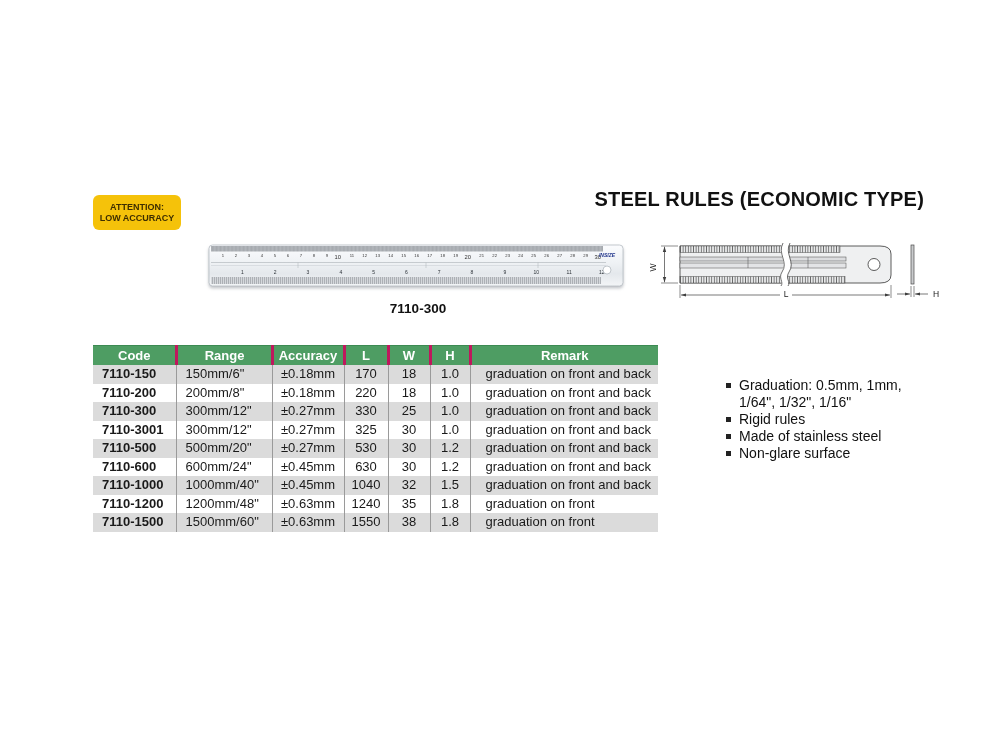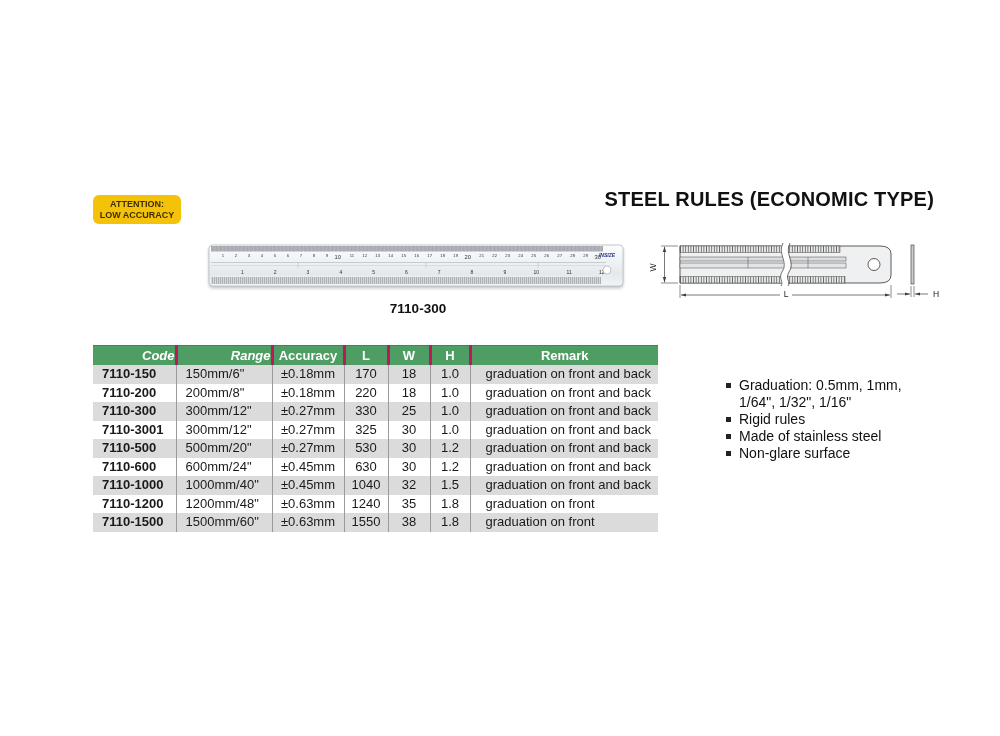--- a/index.html
+++ b/index.html
@@ -1,26 +1,26 @@
 <!DOCTYPE html>
 <html style="--header-green: #4E9D63; --row-alt: #DBDBDB; --badge-yellow: #F5C20A;"><head>
 <meta charset="utf-8">
 <style>
   html,body{margin:0;padding:0;background:#ffffff;}
   body{font-family:"Liberation Sans",sans-serif;color:#1a1a1a;}
   .page{position:relative;width:1000px;height:736px;background:#fff;overflow:hidden;}
 
   
-  .badge{position:absolute;left:93px;top:195px;width:88px;height:29px;
+  .badge{position:absolute;left:93px;top:195px;width:88px;height:35px;
     background:var(--badge-yellow,#F5C20A);border-radius:6px;
     display:flex;flex-direction:column;justify-content:center;align-items:center;
     font-weight:bold;font-size:9px;line-height:11px;color:#3E2E00;text-align:center;}
 
   
-  .title{position:absolute;top:188px;right:66px;font-size:20px;font-weight:bold;
+  .title{position:absolute;top:188px;right:76px;font-size:20px;font-weight:bold;
     letter-spacing:.2px;color:#111;white-space:nowrap;}
 
   
   .photo{position:absolute;left:208px;top:242px;width:420px;height:50px;
     filter:drop-shadow(0 2px 1.5px rgba(80,90,100,.35));}
   .caption{position:absolute;left:208px;top:301px;width:420px;text-align:center;
     font-size:13.5px;font-weight:bold;color:#111;}
 
   
   .diagram{position:absolute;left:648px;top:236px;width:300px;height:70px;}
@@ -34,21 +34,21 @@
     table-layout:fixed;font-size:13px;}
   .spec th{background:var(--header-green,#4E9D63);color:#fff;font-weight:bold;
     height:19px;line-height:19px;padding:0;text-align:center;
     border-left:3px solid #be185d;border-top:1px solid #3c8a52;}
   .spec th:first-child{border-left:none;}
   .spec td{height:18.5px;line-height:18.5px;padding:0;text-align:center;
     border-left:1px solid #9a9a9a;white-space:nowrap;overflow:hidden;}
   .spec td:first-child{border-left:none;}
   .spec tbody tr:nth-child(odd) td{background:var(--row-alt,#DBDBDB);}
   .spec tbody tr:nth-child(even) td{background:#ffffff;}
-  .spec th.c0,.spec th.c1{text-align:right;padding-left:1px;font-style:italic;}
+  .spec th.c0,.spec th.c1{text-align:center;padding-left:1px;}
   .spec td.c0{font-weight:bold;text-align:left;padding-left:9px;}
   .spec td.c1{text-align:left;padding-left:9px;}
   .spec td.c6{text-align:left;padding-left:15px;}
 
   
   .features{position:absolute;left:726px;top:377px;width:205px;margin:0;padding:0;
     list-style:none;font-size:14px;line-height:17px;color:#111;}
   .features li{position:relative;padding-left:13px;margin:0;}
   .features .sq{position:absolute;left:0;top:6px;width:5px;height:5px;background:#222;}
   .features .txt{white-space:pre-line;}

